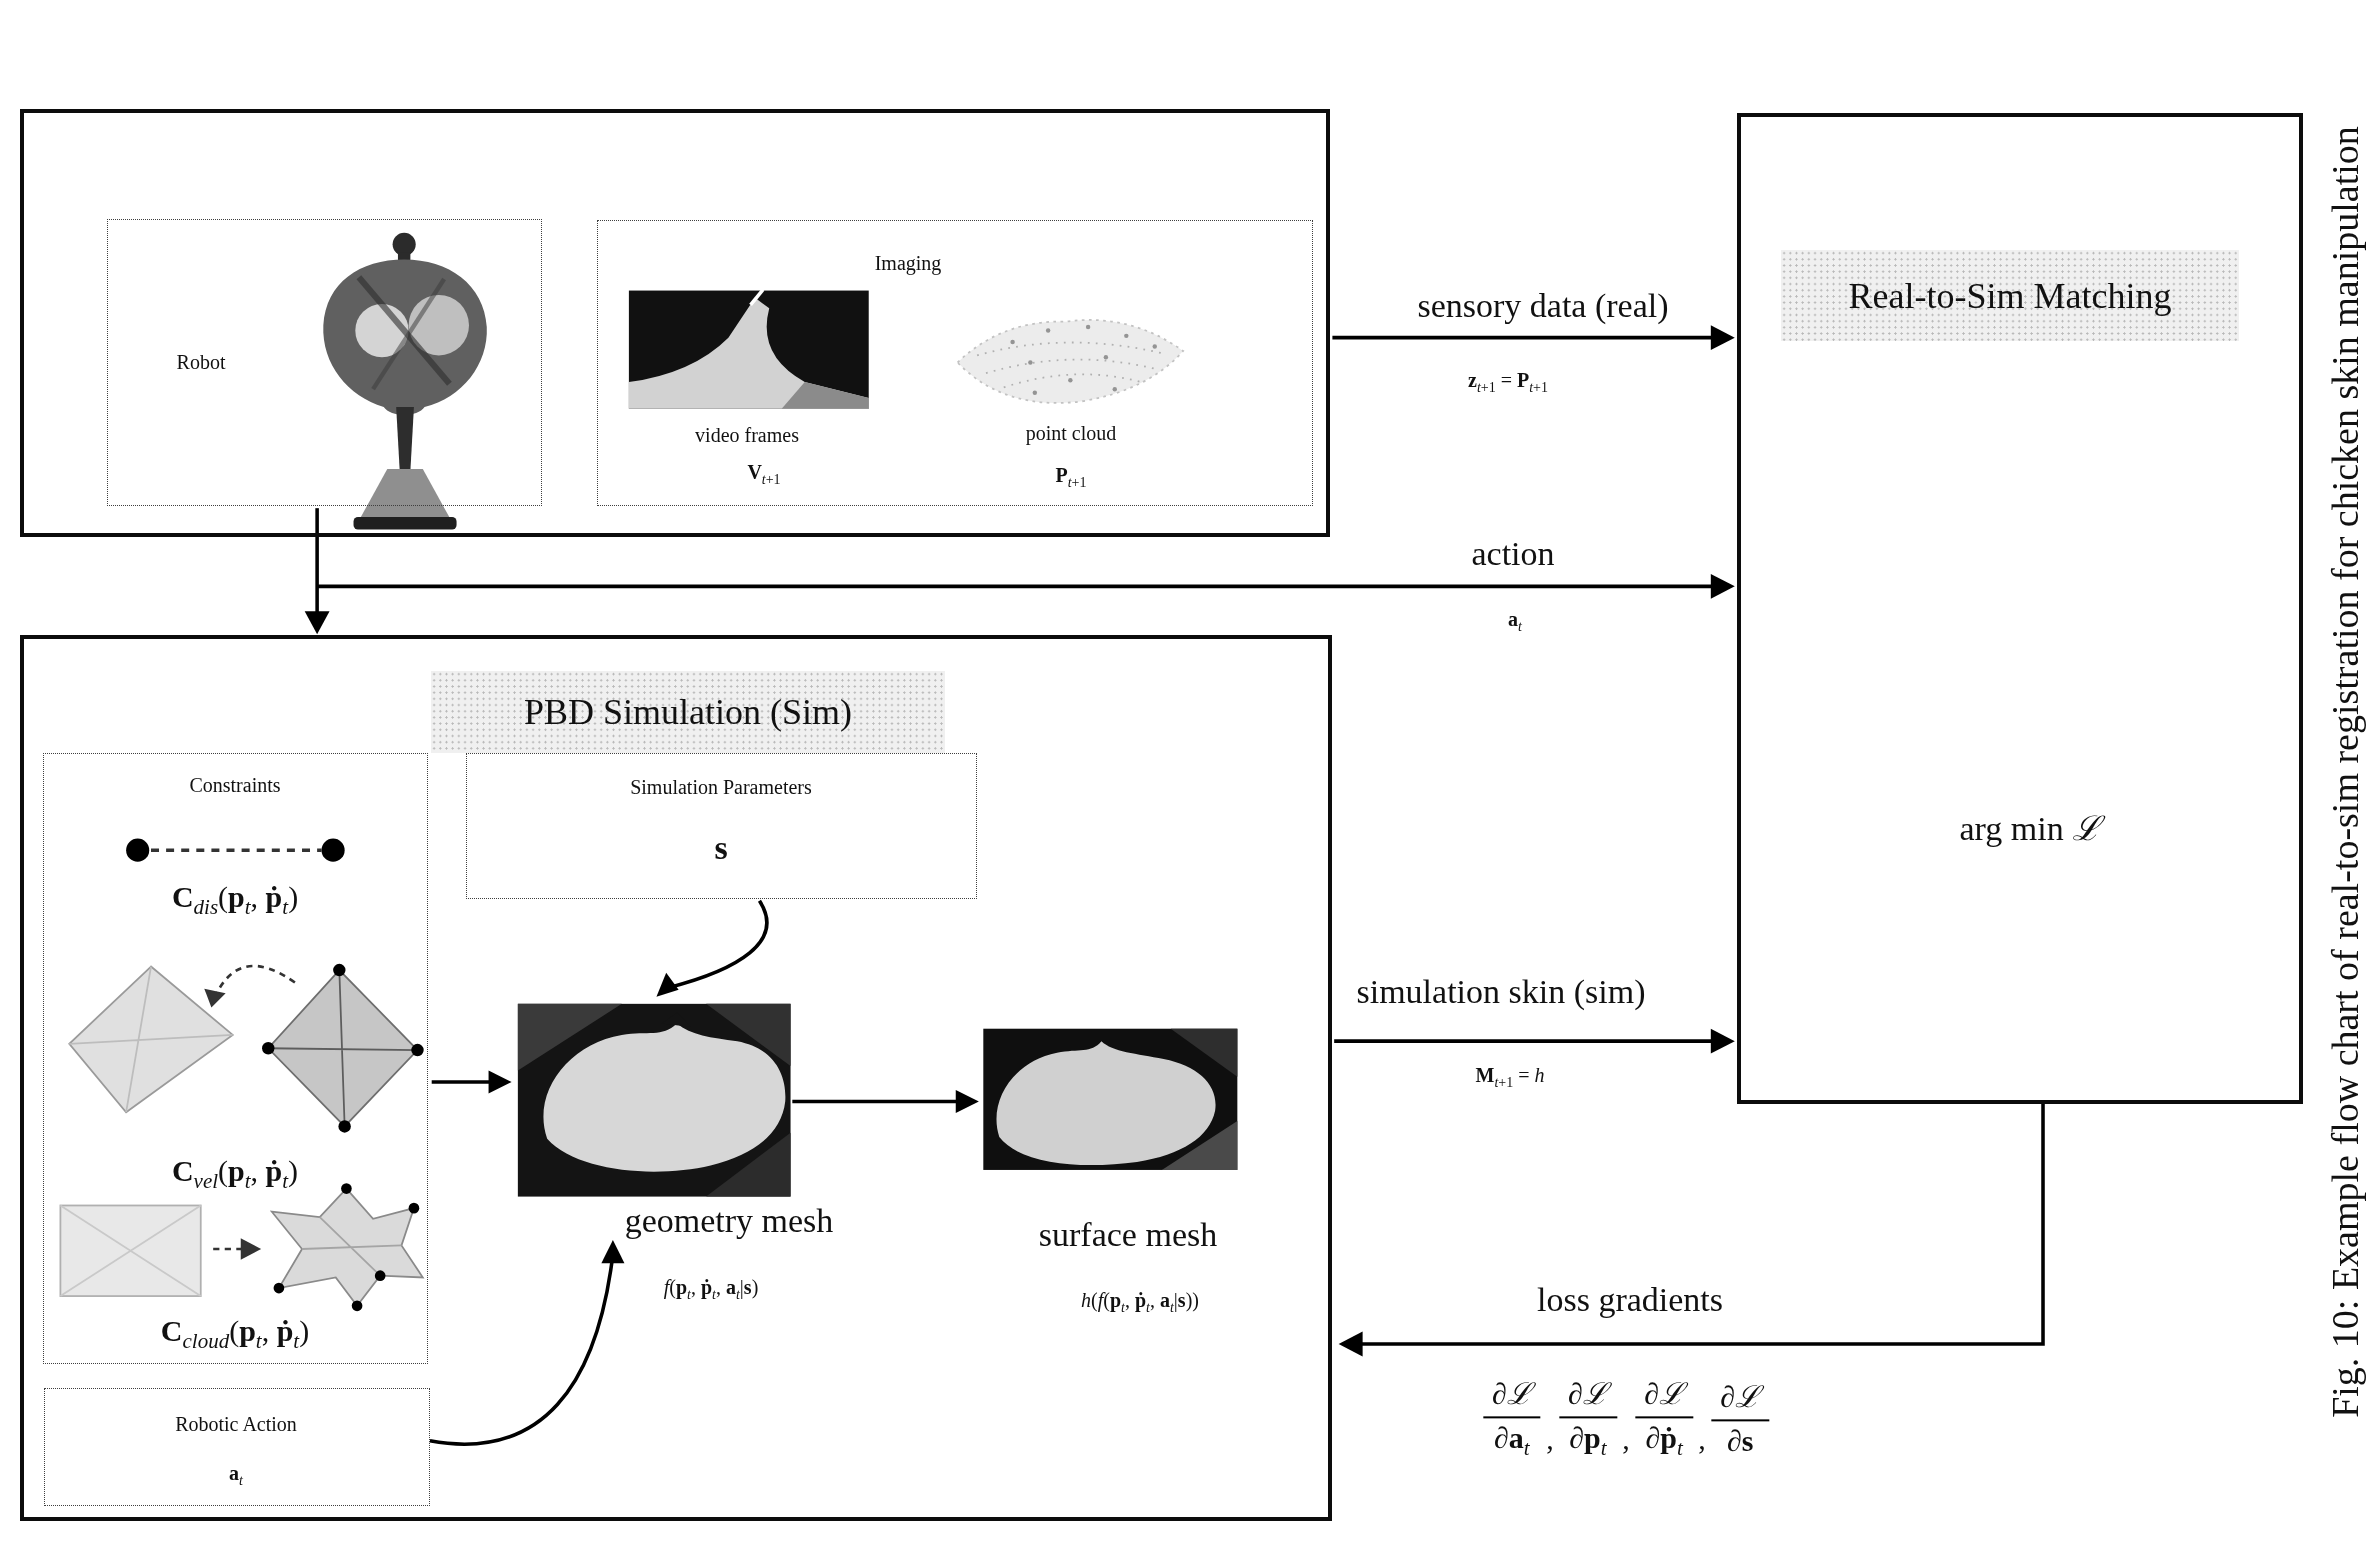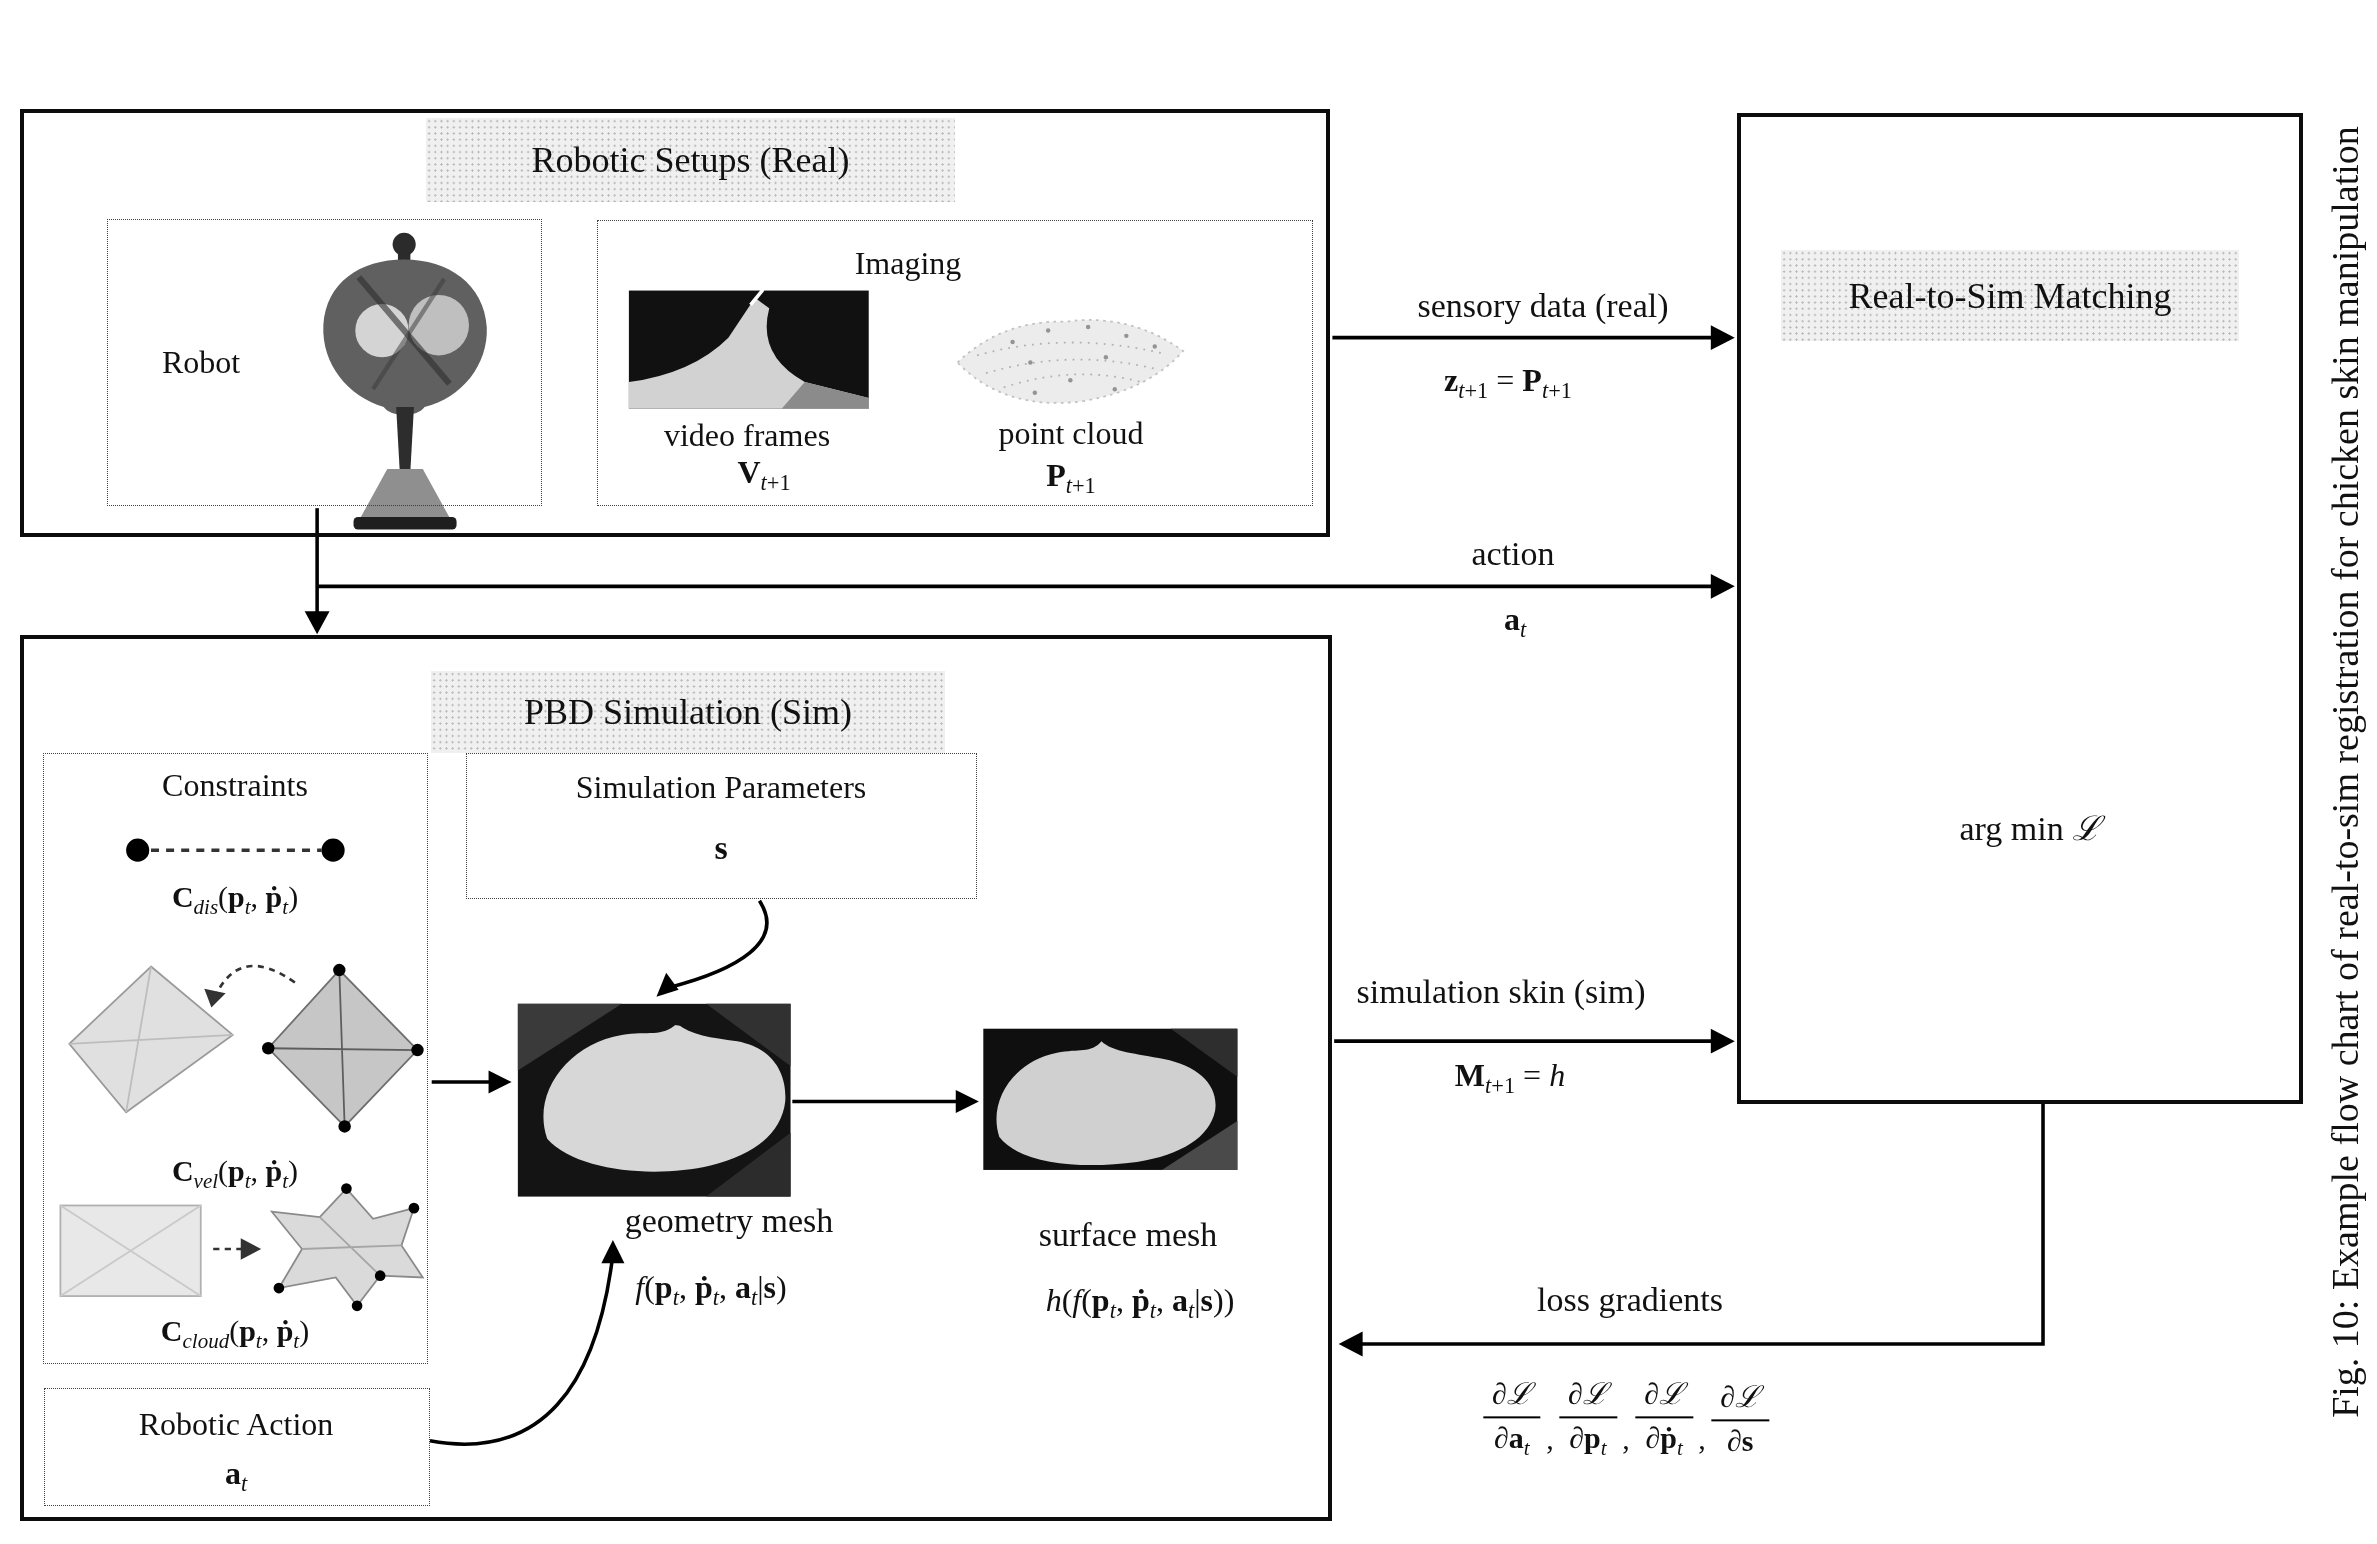--- a/index.html
+++ b/index.html
@@ -4,21 +4,21 @@
 <style>
   html,body{margin:0;padding:0;background:#fff;}
   #canvas{position:relative;width:2377px;height:1544px;background:#fff;overflow:hidden;
           font-family:"Liberation Serif","DejaVu Serif",serif;color:#111;}
   .obox{position:absolute;border:4.4px solid #0c0c0c;box-sizing:border-box;background:transparent;}
   .dbox{position:absolute;border:1.8px dotted #3f3f3f;box-sizing:border-box;}
   .band{position:absolute;background-color:#f0f0f0;
         background-image:radial-gradient(#b9b9b9 1.1px, rgba(255,255,255,0) 1.2px);
         background-size:6.2px 6.2px;display:flex;align-items:center;justify-content:center;}
   .t{position:absolute;transform:translate(-50%,-50%);white-space:nowrap;text-align:center;line-height:1.15;}
-  .s40{font-size:36px;} .s38{font-size:34px;} .s36{font-size:32px;} .s34{font-size:30px;}
+  .s40{font-size:36px;} .s38{font-size:34px;} .s36{font-size:20px;} .s34{font-size:30px;}
   svg{position:absolute;left:0;top:0;}
   .fracs{position:absolute;transform:translate(-50%,-50%);display:flex;align-items:center;font-size:30px;}
   .fr{display:inline-flex;flex-direction:column;align-items:center;margin:0 3.6px;}
   .fr .n{padding:0 9px 2.7px;border-bottom:2.7px solid #000;margin-bottom:3.6px;}
   .comma{align-self:flex-end;padding:0 1.8px 5.3px;}
   .caption{position:absolute;left:2345px;top:772px;transform:translate(-50%,-50%) rotate(-90deg);
            white-space:nowrap;font-size:38px;}
   sub{font-size:70%;}
 </style>
 </head>
@@ -153,23 +153,20 @@
     <g>
       <path d="M484 1622 C610 1645 672 1560 690 1412" fill="none" stroke="#000" stroke-width="4"></path>
       <polygon points="690,1396 677,1422 703,1422" fill="#000"></polygon>
     </g>
   </svg>
 
   <div class="obox" style="left:20.4px;top:109px;width:1310px;height:428px;"></div>
   <div class="obox" style="left:20.4px;top:635px;width:1312px;height:886px;"></div>
   <div class="obox" style="left:1737px;top:113px;width:566px;height:991px;background:#fff;"></div>
 
-  <div class="band s40" style="left:426px;top:118px;width:529px;height:84px;">
-    <span>Robotic Setups (Real)</span>
-  </div>
 
   <div class="dbox" style="left:107px;top:219px;width:435px;height:287px;"></div>
   <div class="dbox" style="left:597px;top:220px;width:716px;height:286px;"></div>
 
   <div class="t s36" style="left:201px;top:362px;">Robot</div>
   <div class="t s36" style="left:908px;top:263px;">Imaging</div>
   <div class="t s36" style="left:747px;top:435px;">video frames</div>
   <div class="t s36" style="left:764px;top:475px;"><b>V</b><sub><i>t</i>+1</sub></div>
   <div class="t s36" style="left:1071px;top:433px;font-family:Liberation Serif, serif;">point cloud</div>
   <div class="t s36" style="left:1071px;top:478px;"><b>P</b><sub><i>t</i>+1</sub></div>

